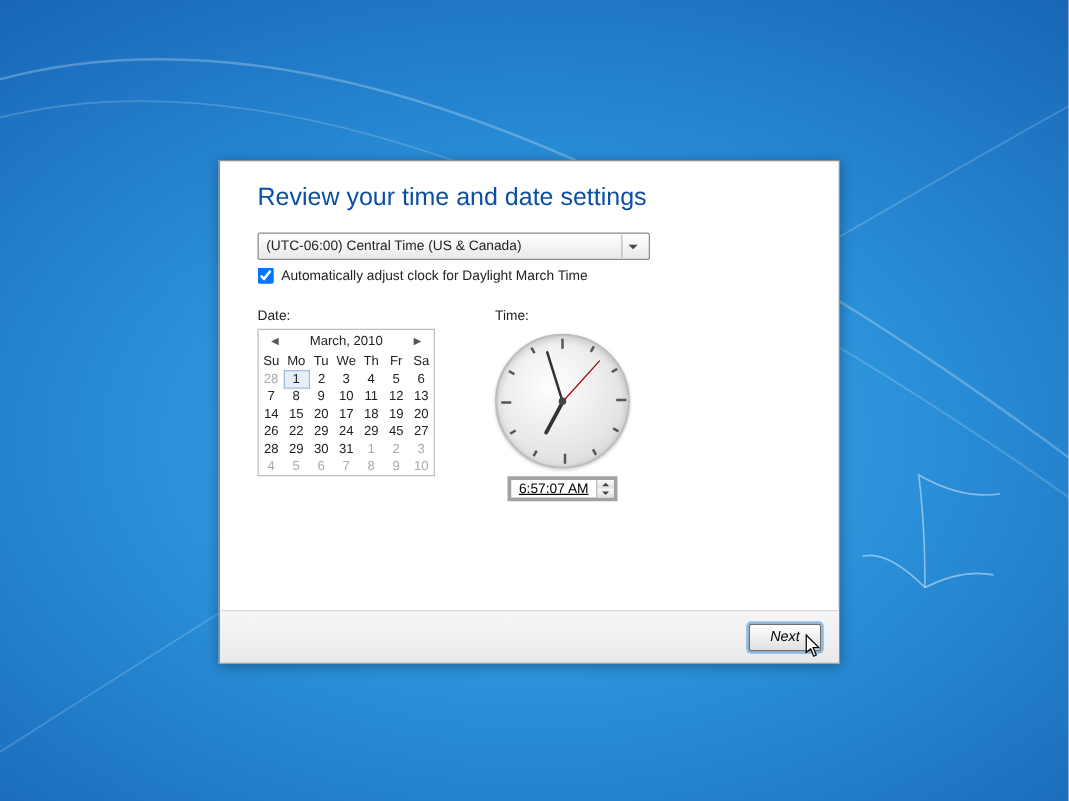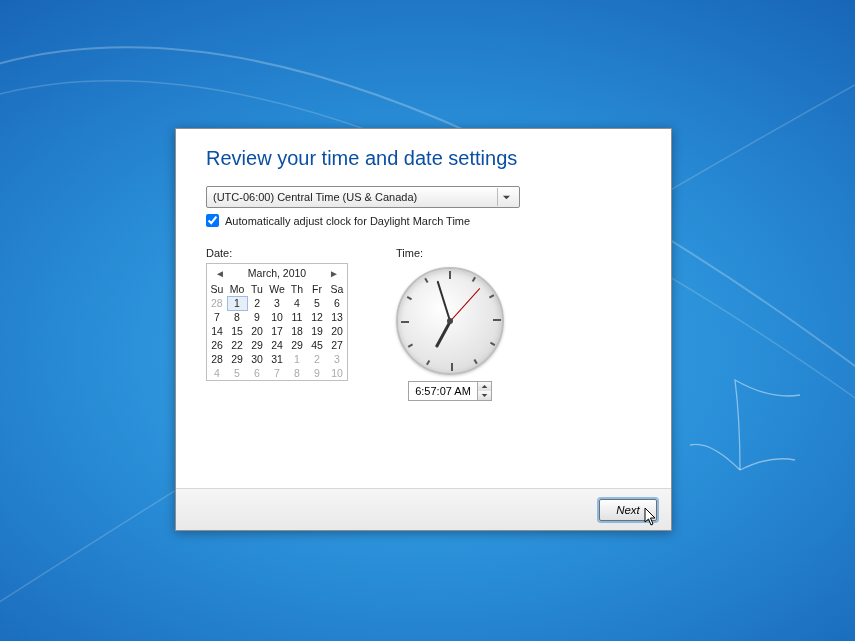--- a/index.html
+++ b/index.html
@@ -106,24 +106,25 @@
   }
   .tick { position: absolute; left: 50%; top: 50%; width: 2px; height: 6px; background: #555; transform-origin: 50% 0; }
   .hand { position: absolute; left: 50%; top: 50%; background: #333; transform-origin: 50% 100%; border-radius: 2px; }
   .hand.h { width: 3px; height: 30px; margin-left: -1.5px; margin-top: -30px; }
   .hand.m { width: 2px; height: 42px; margin-left: -1px; margin-top: -42px; }
   .hand.s { width: 1px; height: 44px; margin-left: -0.5px; margin-top: -44px; background: #a00; }
   .pin { position:absolute; left:50%; top:50%; width:6px; height:6px; margin:-3px 0 0 -3px; background:#444; border-radius:50%; }
   .time-input {
     margin-top: 6px;
     display: flex; align-items: stretch;
-    border: 1px solid #a3a3a3;
+    border: 3px solid #a3a3a3;
     height: 20px;
     font-size: 11px;
     background: #fff;
+    text-decoration: underline;
   }
   .time-input .val { padding: 2px 6px; display:flex; align-items:center; min-width: 60px; justify-content:center; }
   .spinner { width: 14px; display: flex; flex-direction: column; border-left: 1px solid #aaa; }
   .spinner div { flex:1; display:flex; align-items:center; justify-content:center; background: linear-gradient(#fafafa,#dfdfdf); cursor: default; }
   .spinner svg { width: 7px; height: 5px; fill: #444; }
   .footer {
     position: absolute; left: 0; right: 0; bottom: 0;
     height: 42px;
     border-top: 1px solid #d8d8d8;
     background: linear-gradient(#f6f6f6,#e9e9e9);

